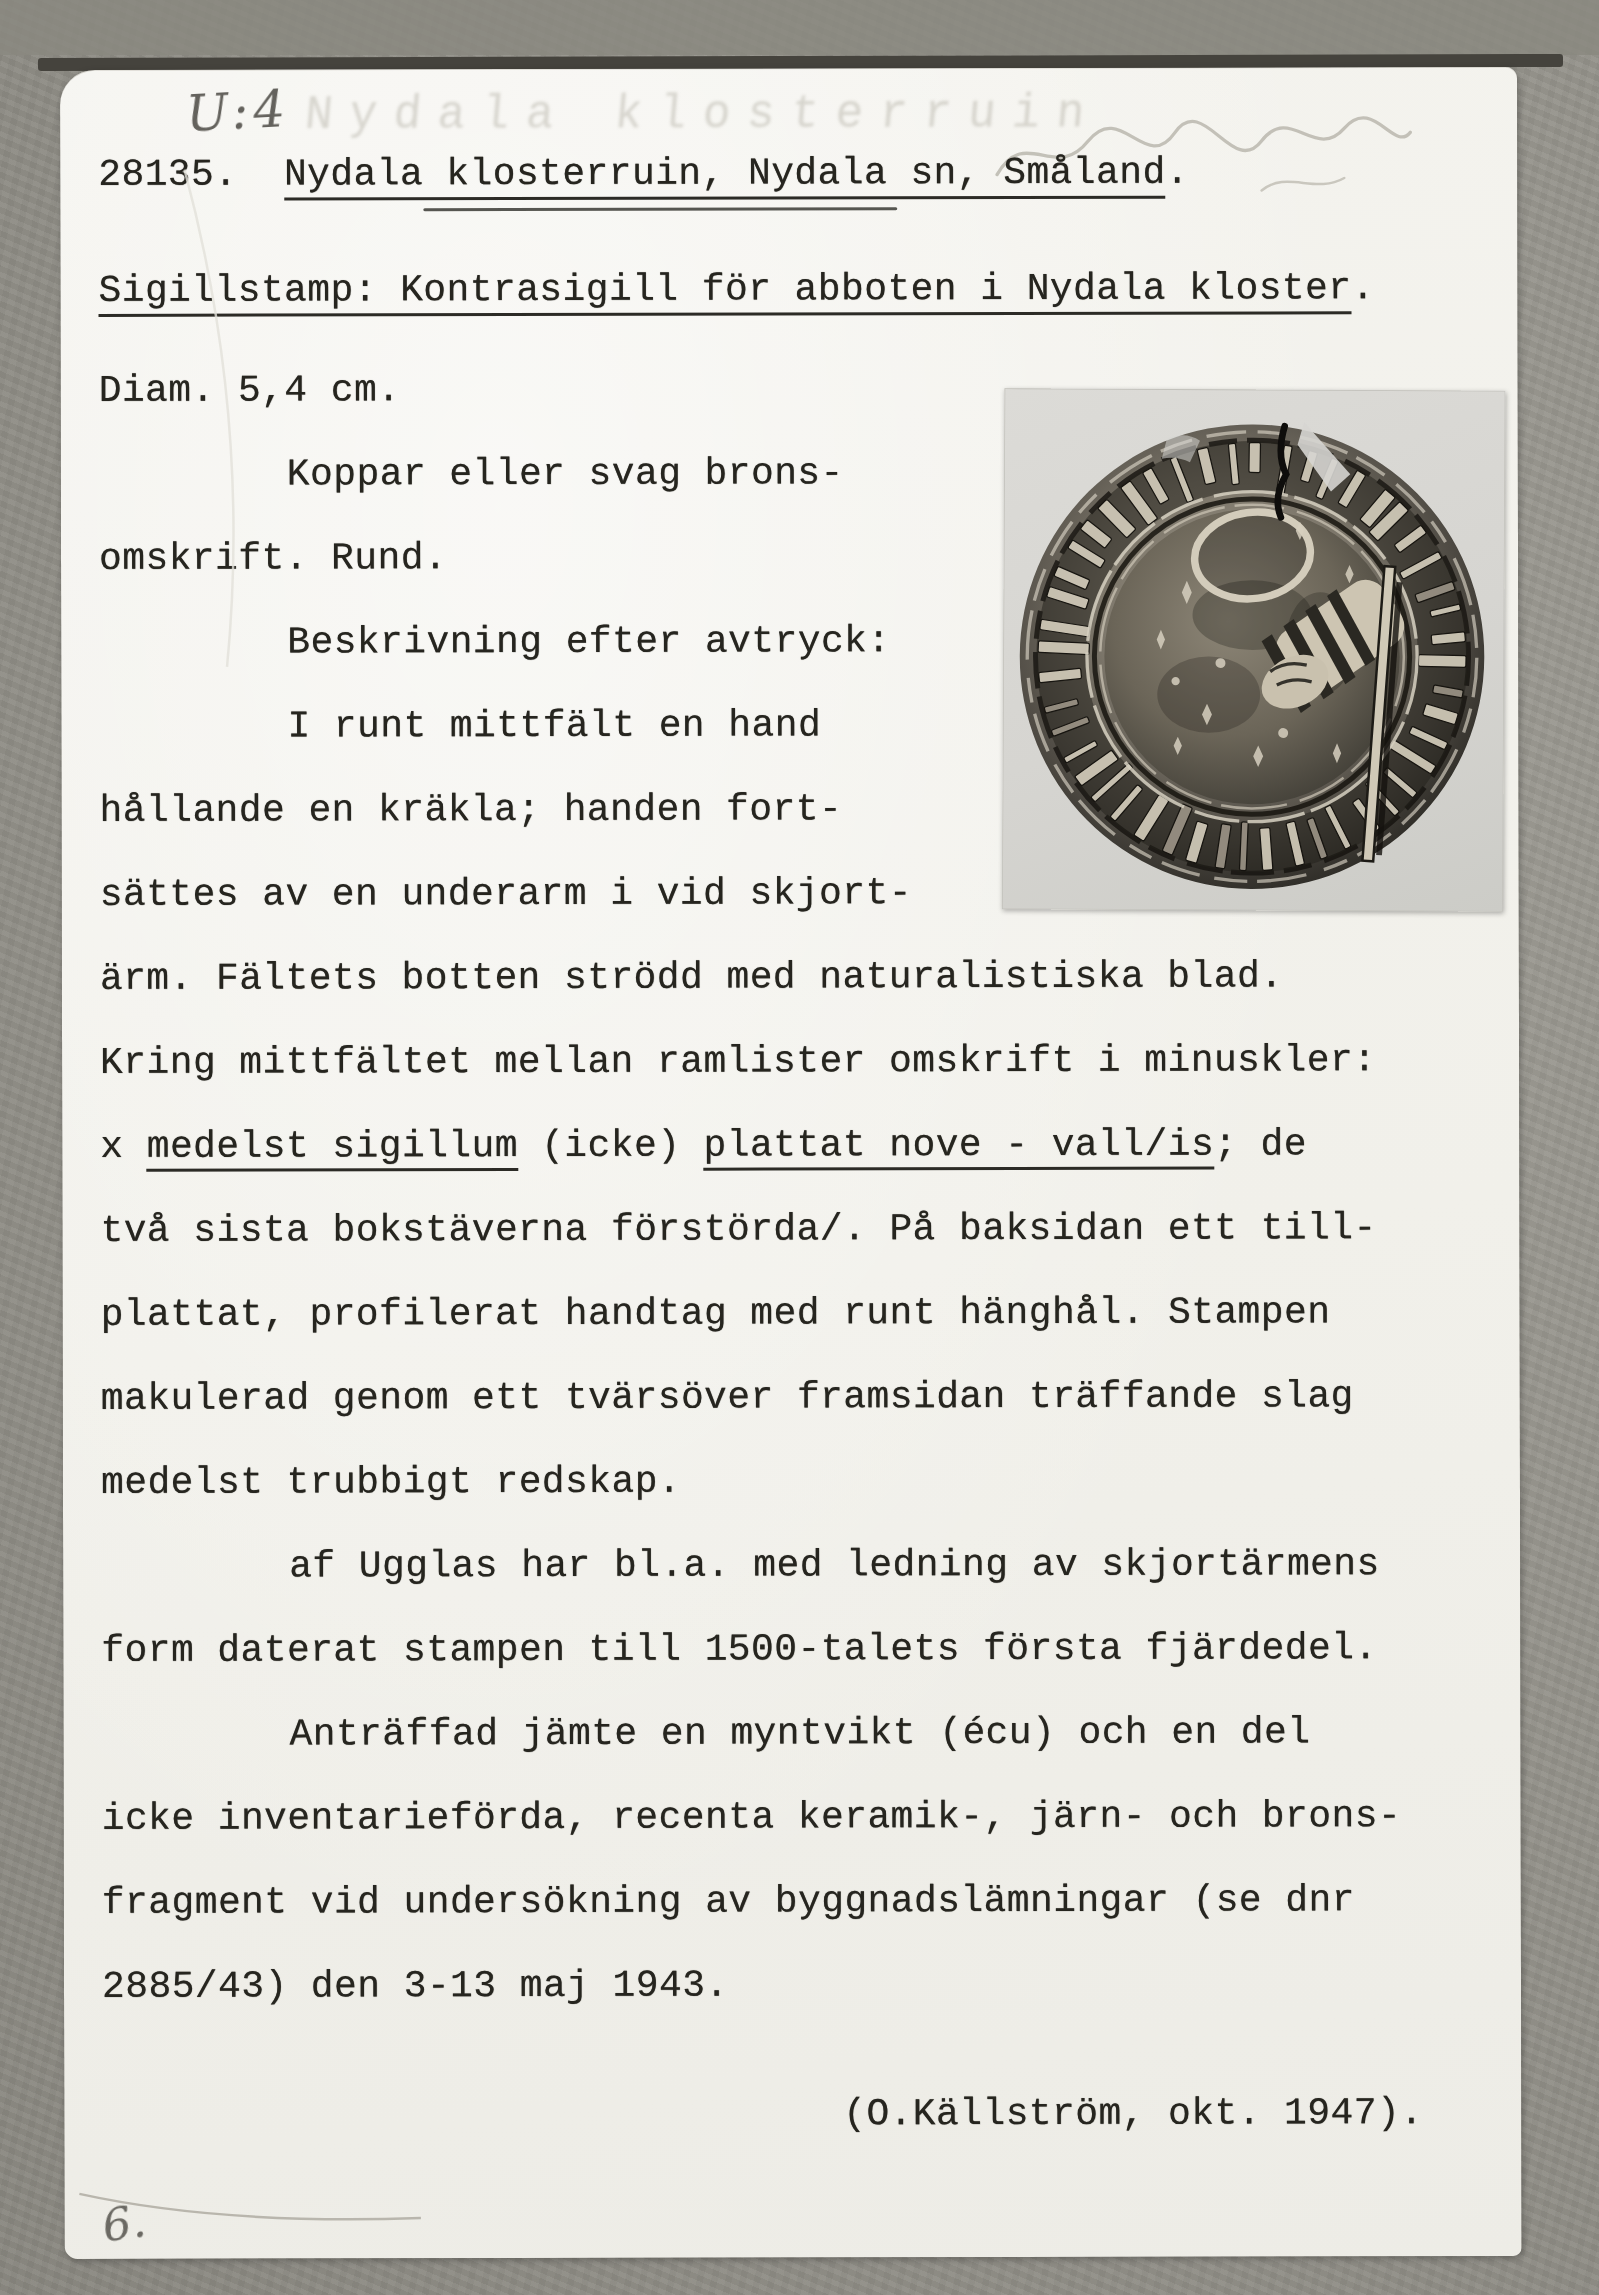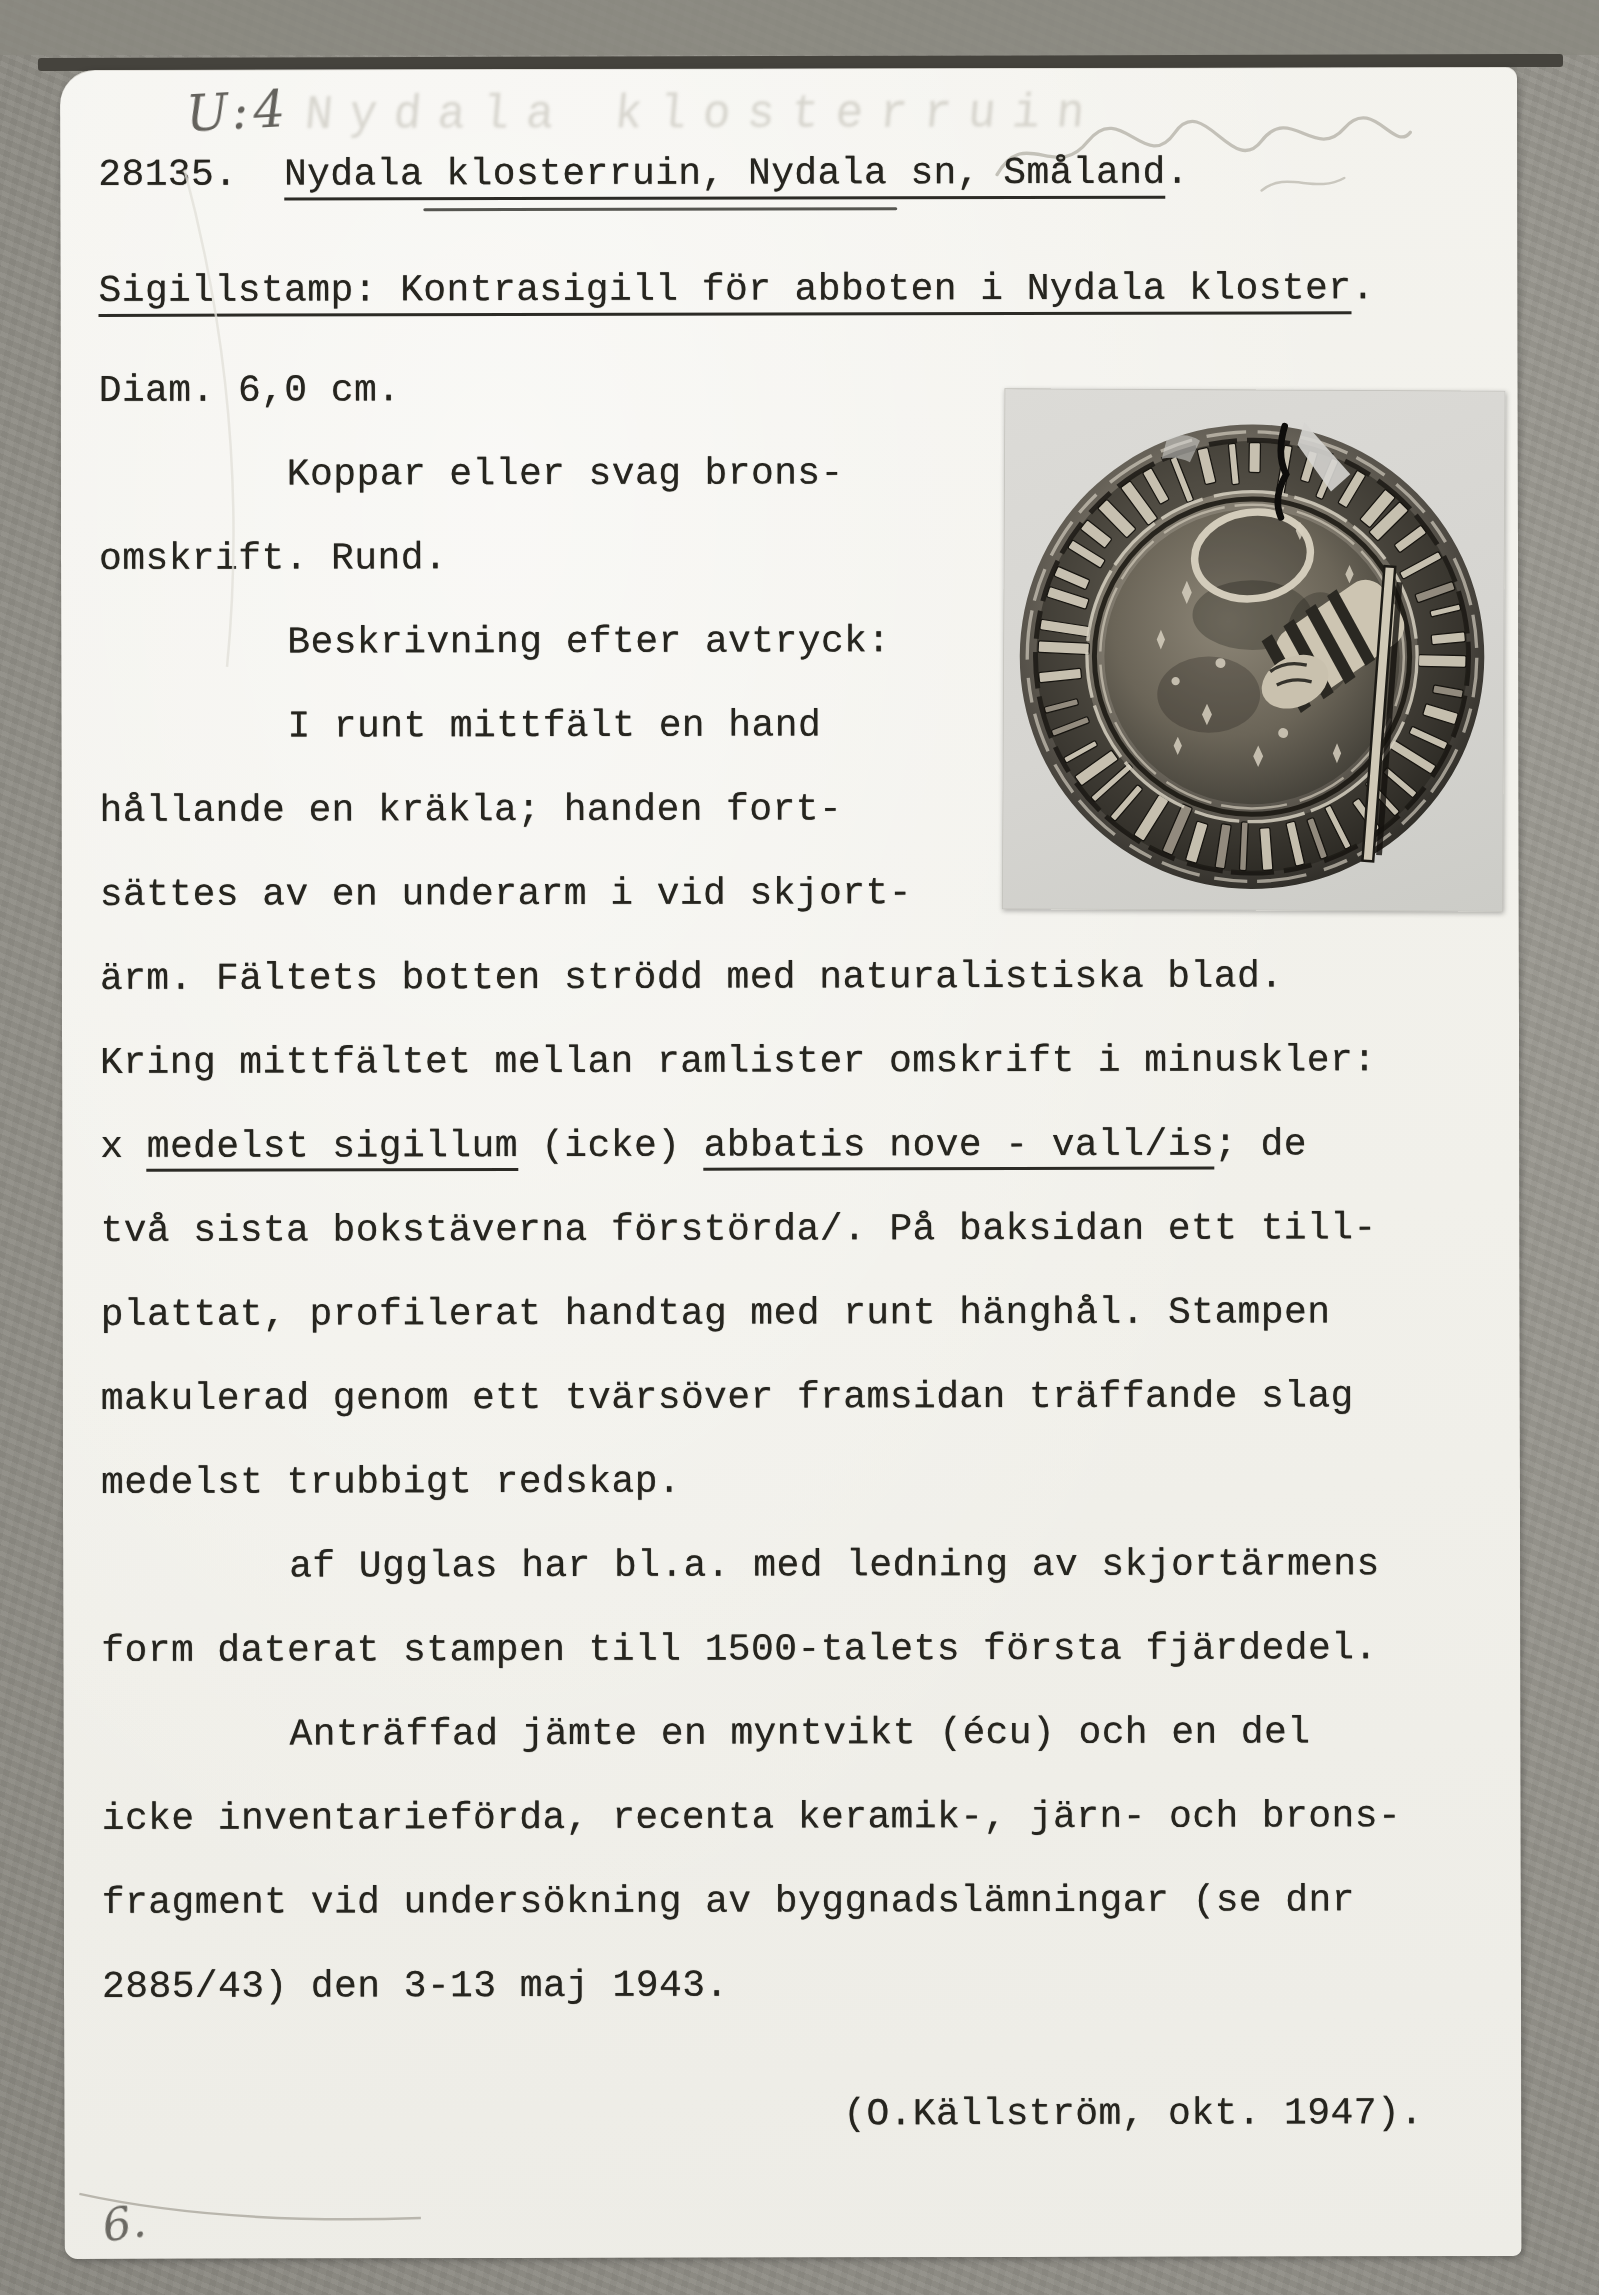--- a/index.html
+++ b/index.html
@@ -71,30 +71,30 @@
     <svg class="scribble" width="431" height="124" viewBox="0 0 520 150">
       <path d="M10,95 C45,35 80,105 120,55 S190,95 225,45 S295,100 330,55 S395,80 430,40 S490,70 510,45" fill="none" stroke="#b3b0a6" stroke-width="4" stroke-linecap="round"></path>
       <path d="M330,115 C360,90 395,120 430,100" fill="none" stroke="#bcb9af" stroke-width="3" stroke-linecap="round"></path>
     </svg>
 
     <div class="retype-underline"></div>
 
     <div class="text-block" id="lines-container">
         <div class="tline"><span>28135.  </span><span class="u">Nydala klosterruin, Nydala sn, Småland</span><span>.</span></div>
         <div class="tline gap-a"><span class="u">Sigillstamp: Kontrasigill för abboten i Nydala kloster</span><span>.</span></div>
-        <div class="tline gap-b"><span>Diam. 6,0 cm.</span></div>
+        <div class="tline gap-b"><span>Diam. 5,4 cm.</span></div>
         <div class="tline indent"><span>Koppar eller svag brons-</span></div>
         <div class="tline"><span>omskrift. Rund.</span></div>
         <div class="tline indent"><span>Beskrivning efter avtryck:</span></div>
         <div class="tline indent"><span>I runt mittfält en hand</span></div>
         <div class="tline"><span>hållande en kräkla; handen fort-</span></div>
         <div class="tline"><span>sättes av en underarm i vid skjort-</span></div>
         <div class="tline"><span>ärm. Fältets botten strödd med naturalistiska blad.</span></div>
         <div class="tline"><span>Kring mittfältet mellan ramlister omskrift i minuskler:</span></div>
-        <div class="tline"><span>x </span><span class="u">medelst sigillum</span><span> (icke) </span><span class="u">abbatis nove - vall/is</span><span>; de</span></div>
+        <div class="tline"><span>x </span><span class="u">medelst sigillum</span><span> (icke) </span><span class="u">plattat nove - vall/is</span><span>; de</span></div>
         <div class="tline"><span>två sista bokstäverna förstörda/. På baksidan ett till-</span></div>
         <div class="tline"><span>plattat, profilerat handtag med runt hänghål. Stampen</span></div>
         <div class="tline"><span>makulerad genom ett tvärsöver framsidan träffande slag</span></div>
         <div class="tline"><span>medelst trubbigt redskap.</span></div>
         <div class="tline indent"><span>af Ugglas har bl.a. med ledning av skjortärmens</span></div>
         <div class="tline"><span>form daterat stampen till 1500-talets första fjärdedel.</span></div>
         <div class="tline indent"><span>Anträffad jämte en myntvikt (écu) och en del</span></div>
         <div class="tline"><span>icke inventarieförda, recenta keramik-, järn- och brons-</span></div>
         <div class="tline"><span>fragment vid undersökning av byggnadslämningar (se dnr</span></div>
         <div class="tline"><span>2885/43) den 3-13 maj 1943.</span></div>

